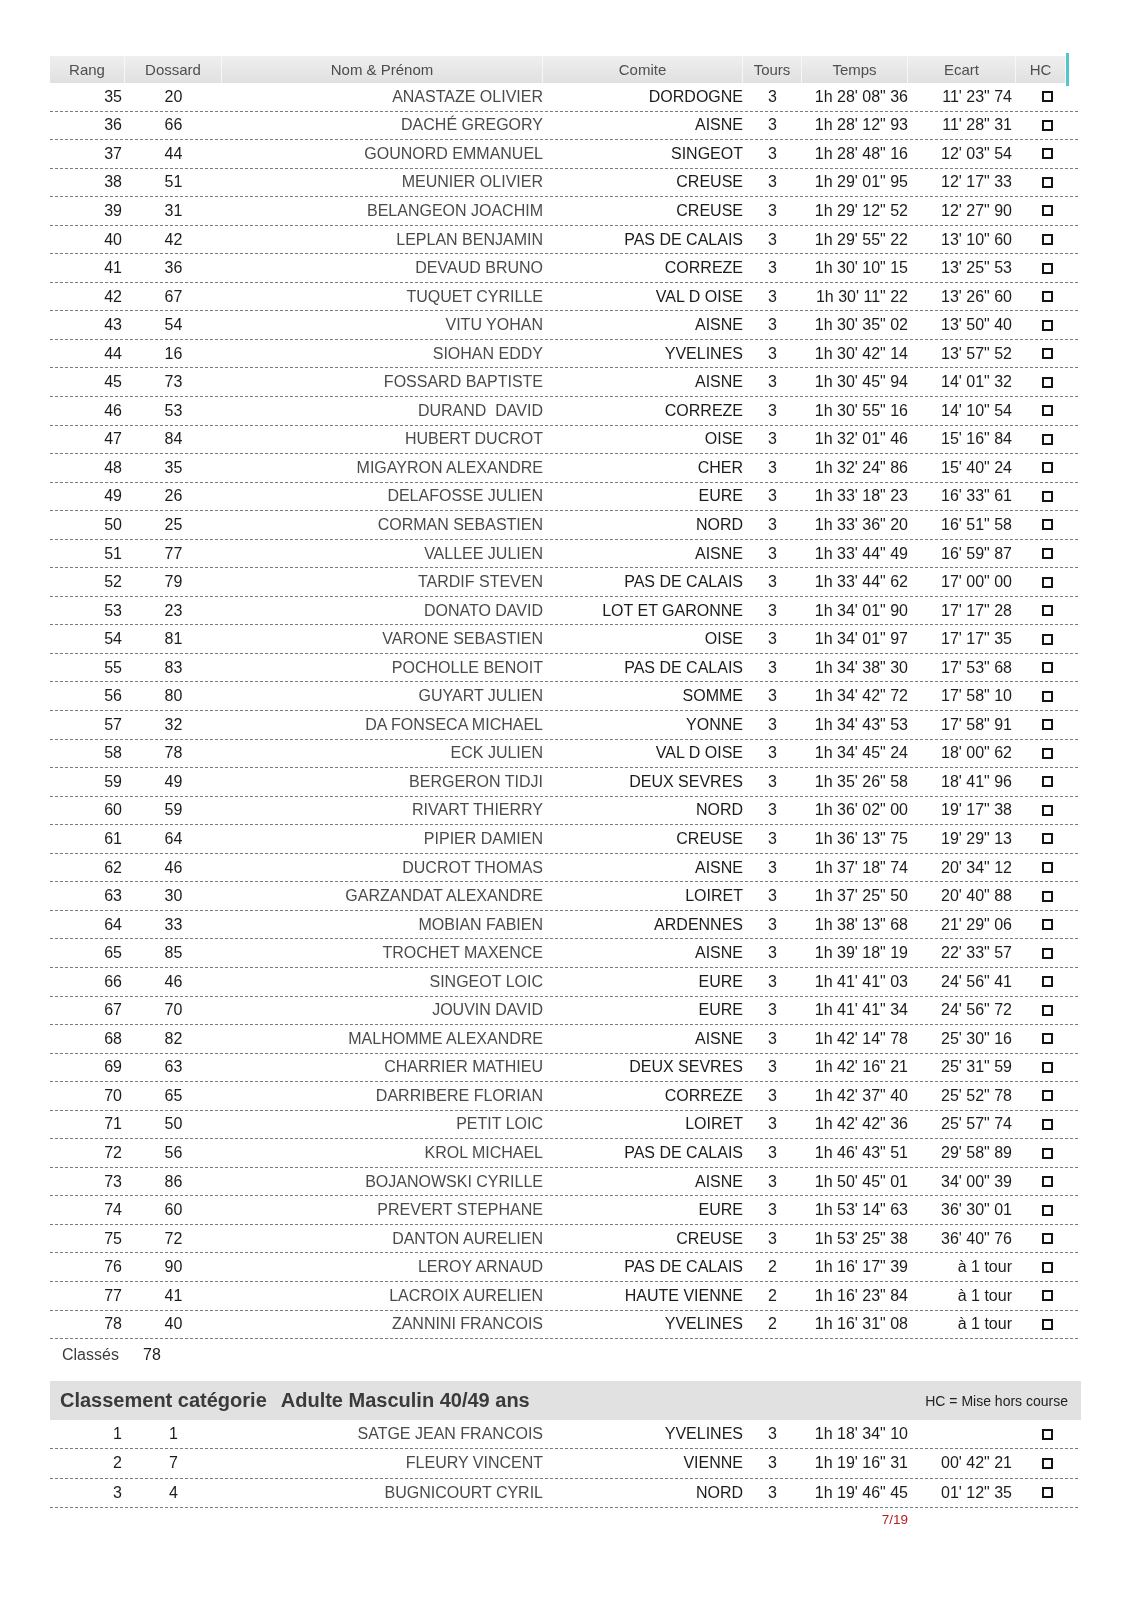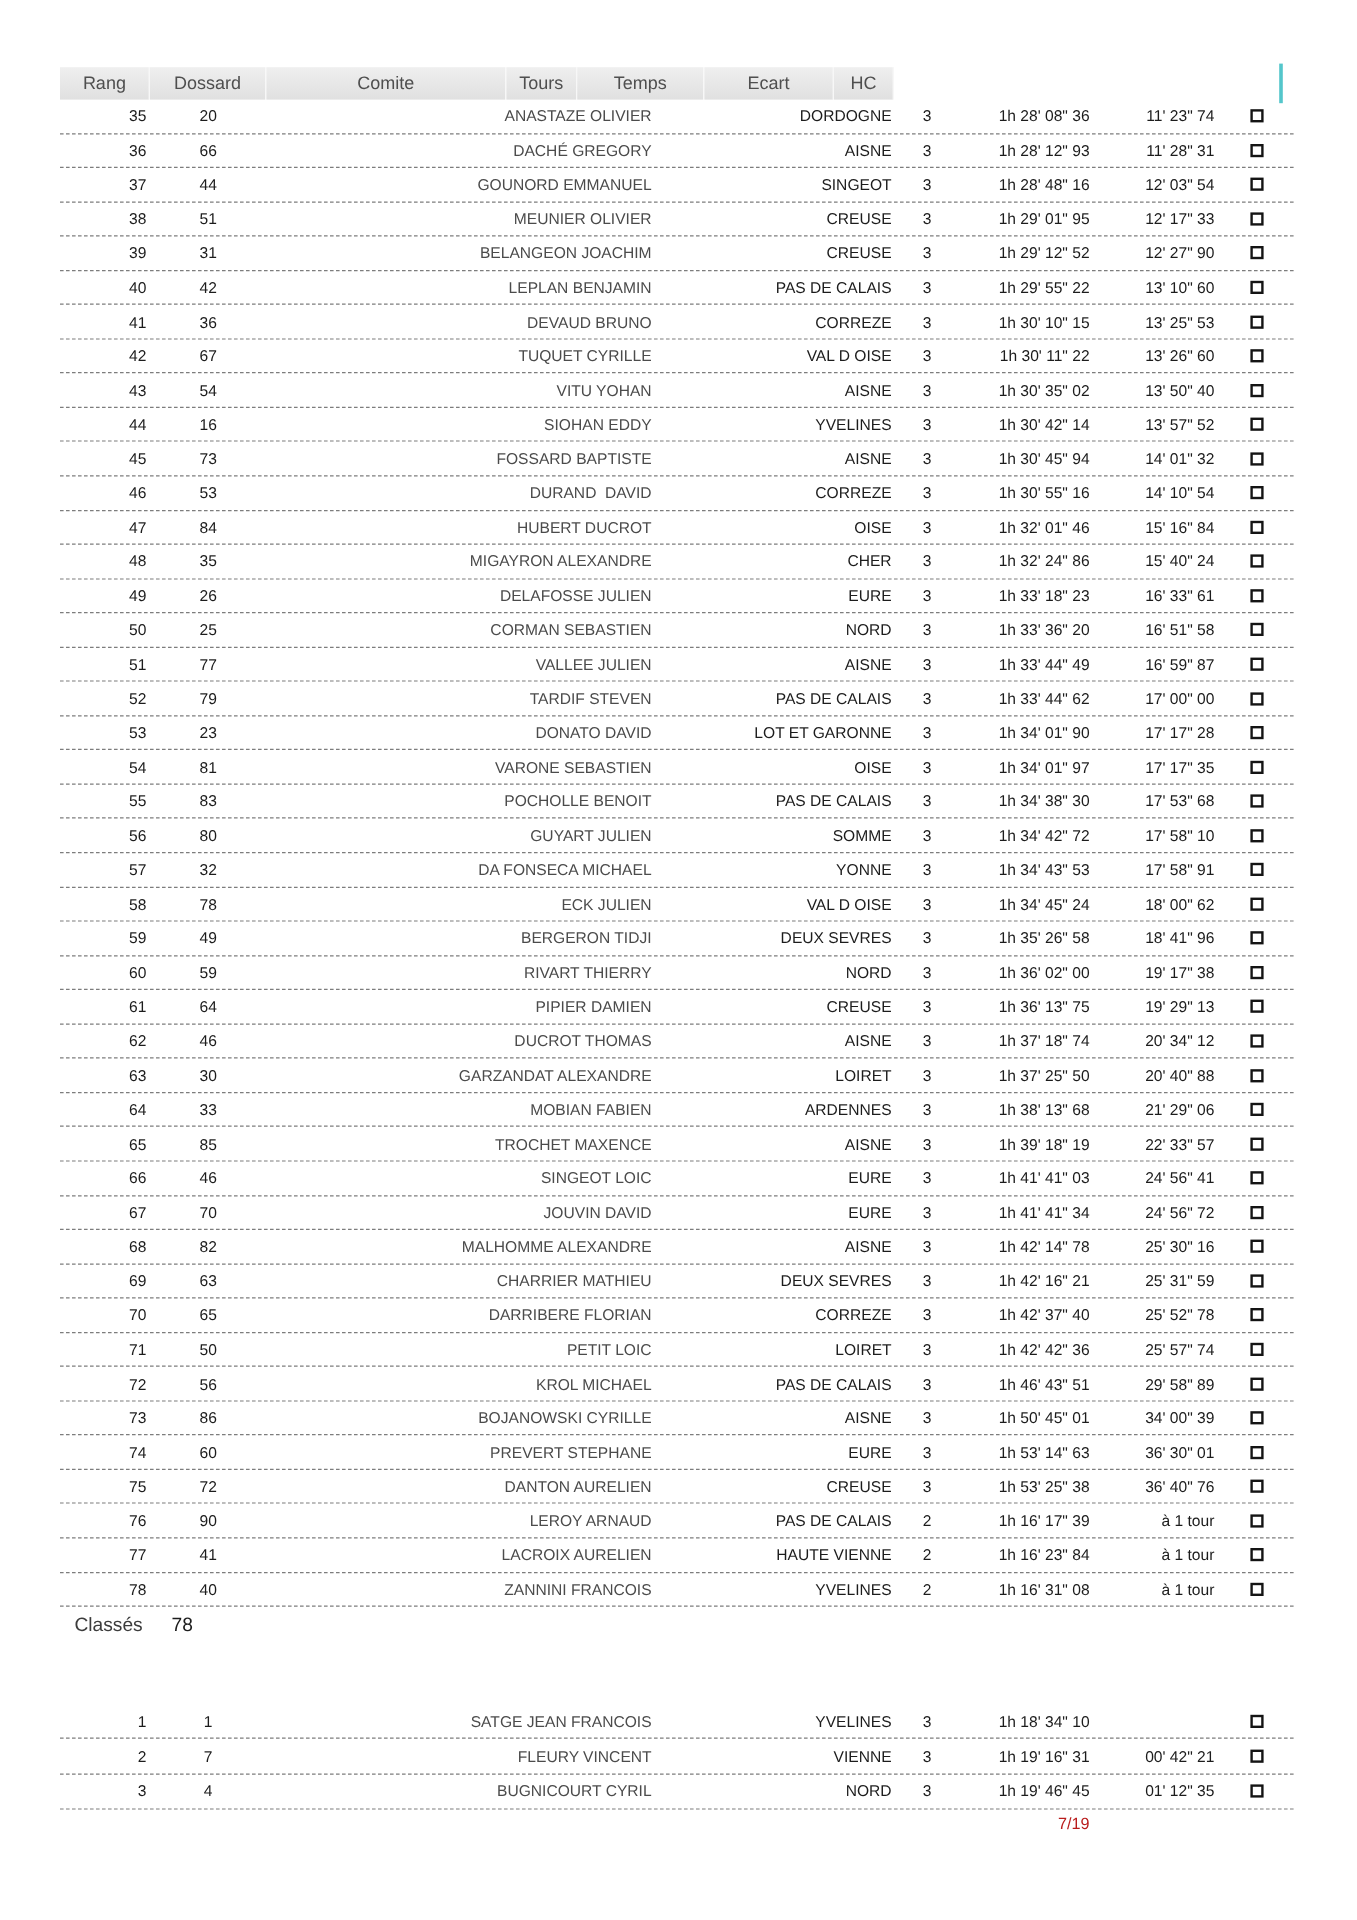--- a/index.html
+++ b/index.html
@@ -11,21 +11,21 @@
   
   .tbl{position:absolute;left:50px;width:1028px;}
   #t1{top:56px;}
   .thead{display:flex;width:1040px;height:27px;position:relative;}
   .th{background:linear-gradient(#efefef,#e0e0e0);color:#4f4f4f;font-size:15px;
       display:flex;align-items:center;justify-content:center;box-sizing:border-box;
       border-right:1px solid #f7f7f7;}
   .accent-line{position:absolute;left:1016px;top:-3px;width:3px;height:33px;background:var(--accent,#54c6cb);}
 
   .row{display:flex;align-items:center;height:28.55px;border-bottom:1px dashed #7d7d7d;
-       font-size:13px;color:#1c1c1c;box-sizing:border-box;}
+       font-size:16px;color:#1c1c1c;box-sizing:border-box;}
   #t2 .row{height:29.3px;}
 
   .c-rang  {width:75px; text-align:right; padding-right:3px;box-sizing:border-box;}
   .c-doss  {width:97px; text-align:center;}
   .c-nom   {width:321px;text-align:right; color:#4b4b4b;white-space:pre;}
   .c-com   {width:200px;text-align:right;}
   .c-tours {width:59px; text-align:center;}
   .c-temps {width:106px;text-align:right;}
   .c-ecart {width:108px;text-align:right;padding-right:4px;box-sizing:border-box;}
   .c-hc    {width:62px; display:flex;align-items:center;justify-content:center;}
@@ -52,20 +52,21 @@
 </style>
 </head>
 <body>
 
 <div class="sheet">
 
   <div class="tbl" id="t1">
     <div class="thead">
       <div class="th c-rang" style="justify-content:center;padding-right:0;">Rang</div>
       <div class="th c-doss">Dossard</div>
+      <div class="th c-nom" style="justify-content:center;white-space:normal;">Nom &amp; Prénom</div>
       <div class="th c-com" style="justify-content:center;">Comite</div>
       <div class="th c-tours">Tours</div>
       <div class="th c-temps" style="justify-content:center;padding-right:0;">Temps</div>
       <div class="th c-ecart" style="justify-content:center;padding-right:0;">Ecart</div>
       <div class="th c-hc">HC</div>
       <div class="accent-line"></div>
     </div>
     <div>
         <div class="row">
     <div class="c-rang">35</div>
@@ -596,20 +597,27 @@
     </div>
   </div>
       </div>
   </div>
 
   <div class="classes">
     <span class="lbl">Classés</span>
     <span class="val">78</span>
   </div>
 
+  <div class="catbar">
+    <div class="cat-title">
+      <span>Classement catégorie</span>
+      <span>Adulte Masculin 40/49 ans</span>
+    </div>
+    <div class="hc-legend">HC = Mise hors course</div>
+  </div>
 
   <div class="tbl" id="t2">
     <div>
         <div class="row">
     <div class="c-rang">1</div>
     <div class="c-doss">1</div>
     <div class="c-nom">SATGE JEAN FRANCOIS</div>
     <div class="c-com">YVELINES</div>
     <div class="c-tours">3</div>
     <div class="c-temps">1h 18' 34" 10</div>

